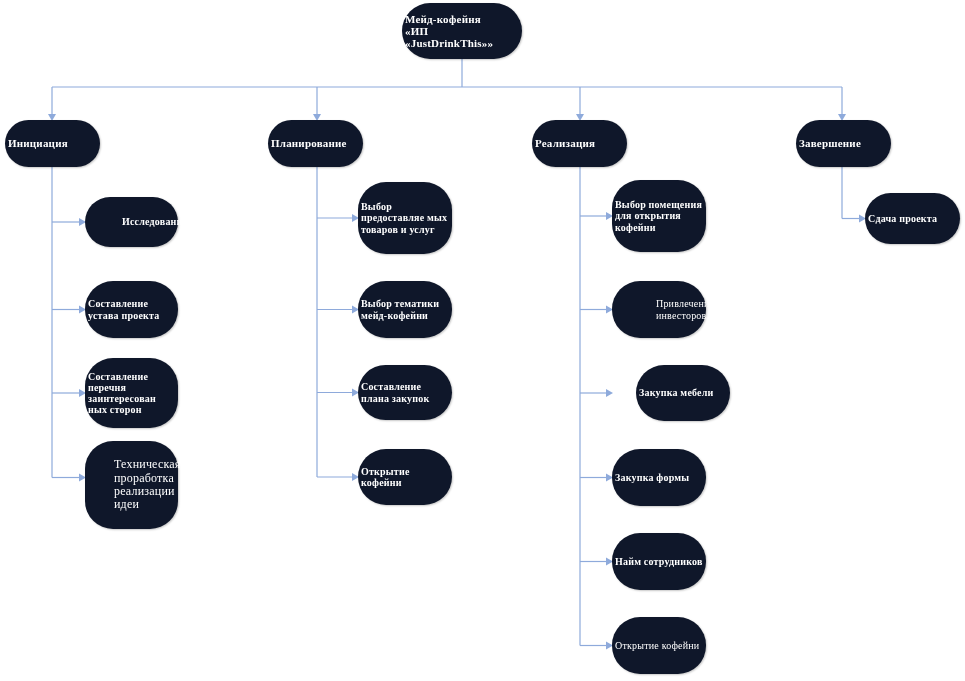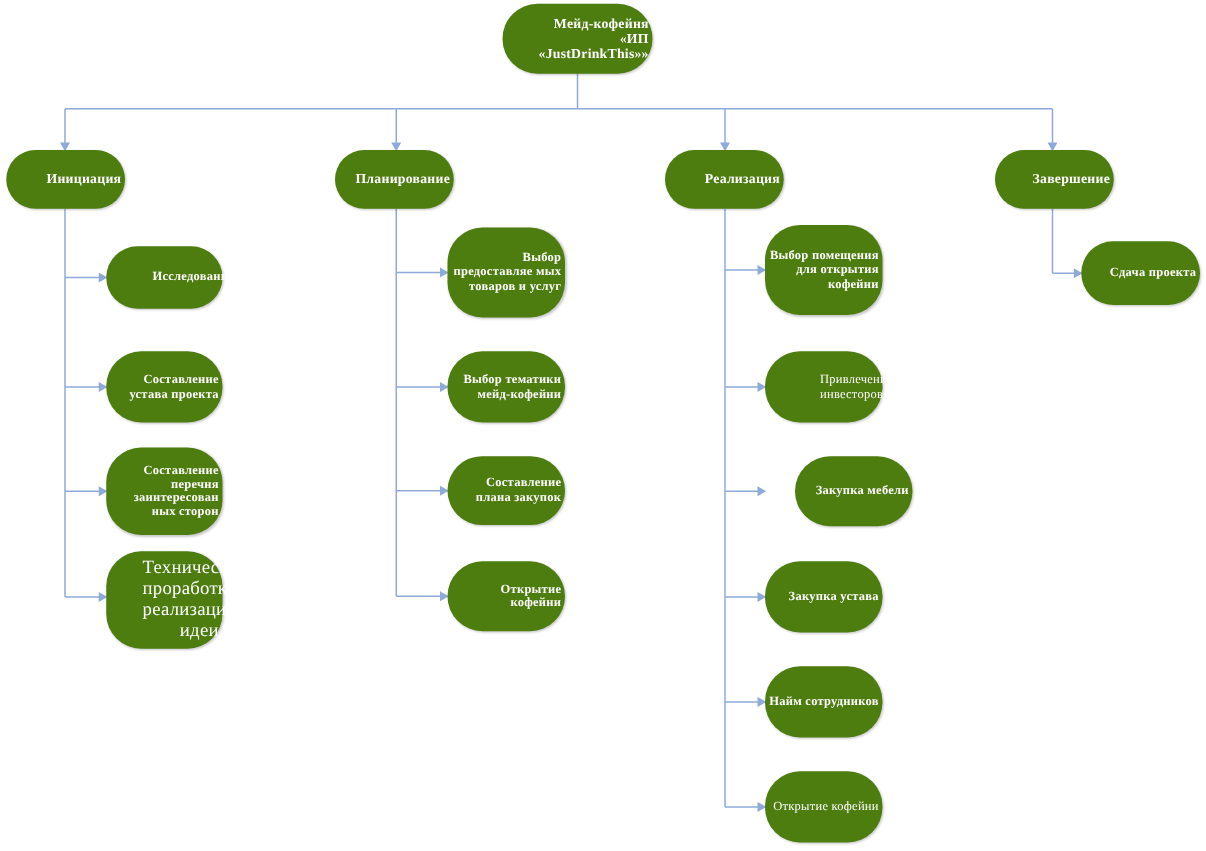--- a/index.html
+++ b/index.html
@@ -7,26 +7,26 @@
     width:965px;height:681px;
     background:#ffffff;
     font-family:"Liberation Serif","DejaVu Serif",serif;
     position:relative;
     overflow:hidden;
   }
   #canvas{position:absolute;left:0;top:0;width:965px;height:681px;}
   svg.links{position:absolute;left:0;top:0;width:965px;height:681px;pointer-events:none;}
   .node{
     position:absolute;
-    background:#4d7c0f;
+    background:#0f172a;
     color:#ffffff;
     display:flex;
     align-items:center;
     justify-content:center;
-    text-align:right;
+    text-align:left;
     line-height:1.12;
     box-sizing:border-box;
     padding:2px 3px;
     box-shadow:1px 1px 2px rgba(0,0,0,0.22);
     letter-spacing:0.2px;
     border-radius:28px;
   }
   .node.bold{font-weight:bold;}
   .node.thin{font-weight:normal;}
   .node span{display:block;width:100%;}
@@ -90,21 +90,21 @@
       </div>
       <div class="node bold" style="left: 85px; top: 197px; width: 93px; height: 50px; font-size: 10px; padding-left: 37px;">
         <span>Исследование</span>
       </div>
       <div class="node bold" style="left: 85px; top: 281px; width: 93px; height: 57px; font-size: 10px;">
         <span>Составление устава проекта</span>
       </div>
       <div class="node bold" style="left: 85px; top: 358px; width: 93px; height: 70px; font-size: 10px;">
         <span>Составление перечня заинтересован ных сторон</span>
       </div>
-      <div class="node thin" style="left: 85px; top: 441px; width: 93px; height: 78px; font-size: 15px; padding-left: 29px;">
+      <div class="node thin" style="left: 85px; top: 441px; width: 93px; height: 88px; font-size: 12px; padding-left: 29px;">
         <span>Техническая проработка реализации идеи</span>
       </div>
       <div class="node bold" style="left: 268px; top: 120px; width: 95px; height: 47px; font-size: 11px;">
         <span>Планирование</span>
       </div>
       <div class="node bold" style="left: 358px; top: 182px; width: 94px; height: 72px; font-size: 10px;">
         <span>Выбор предоставляе мых товаров и услуг</span>
       </div>
       <div class="node bold" style="left: 358px; top: 281px; width: 94px; height: 57px; font-size: 10px;">
         <span>Выбор тематики мейд-кофейни</span>
@@ -121,21 +121,21 @@
       <div class="node bold" style="left: 612px; top: 180px; width: 94px; height: 72px; font-size: 10px;">
         <span>Выбор помещения для открытия кофейни</span>
       </div>
       <div class="node thin" style="left: 612px; top: 281px; width: 94px; height: 57px; font-size: 10px; padding-left: 44px;">
         <span>Привлечение инвесторов</span>
       </div>
       <div class="node bold" style="left: 636px; top: 365px; width: 94px; height: 56px; font-size: 10px;">
         <span>Закупка мебели</span>
       </div>
       <div class="node bold" style="left: 612px; top: 449px; width: 94px; height: 57px; font-size: 10px;">
-        <span>Закупка устава</span>
+        <span>Закупка формы</span>
       </div>
       <div class="node bold" style="left: 612px; top: 533px; width: 94px; height: 57px; font-size: 10px;">
         <span>Найм сотрудников</span>
       </div>
       <div class="node thin" style="left: 612px; top: 617px; width: 94px; height: 57px; font-size: 10px;">
         <span>Открытие кофейни</span>
       </div>
       <div class="node bold" style="left: 796px; top: 120px; width: 95px; height: 47px; font-size: 11px;">
         <span>Завершение</span>
       </div>

